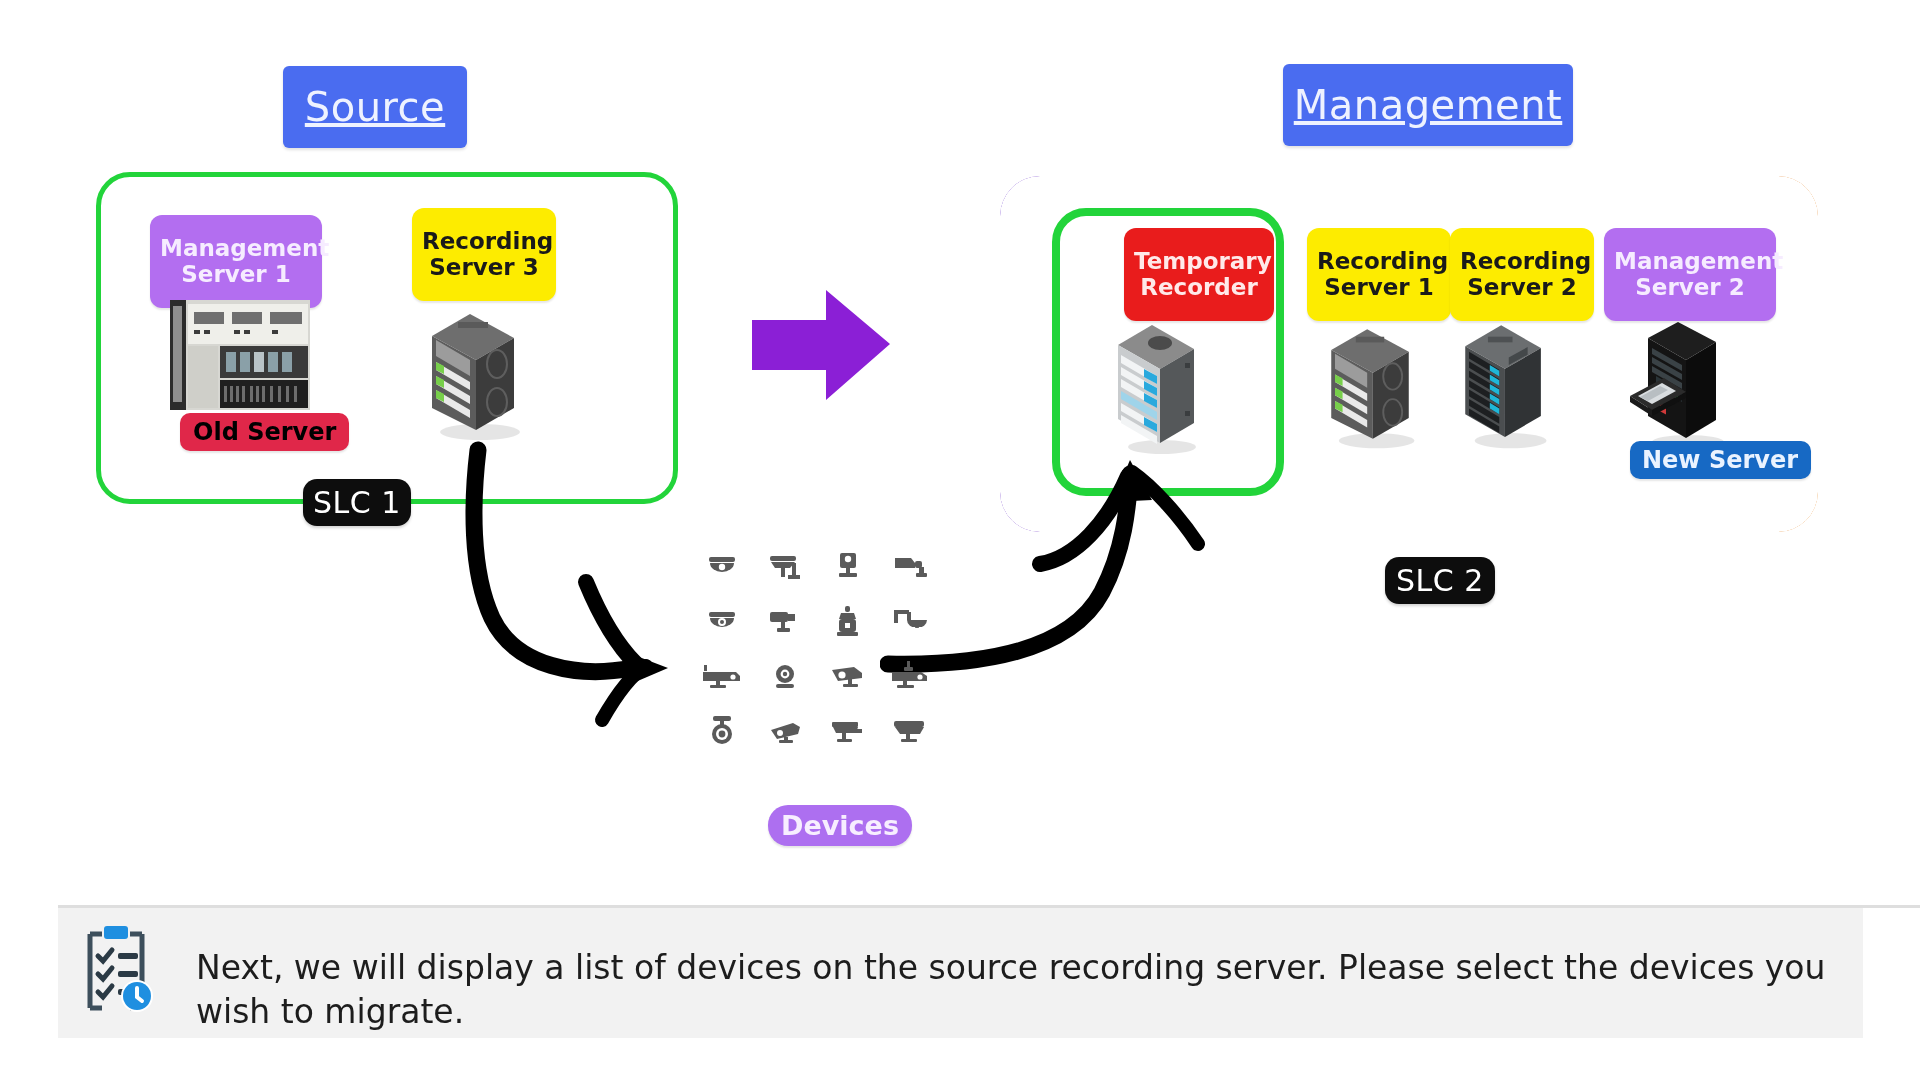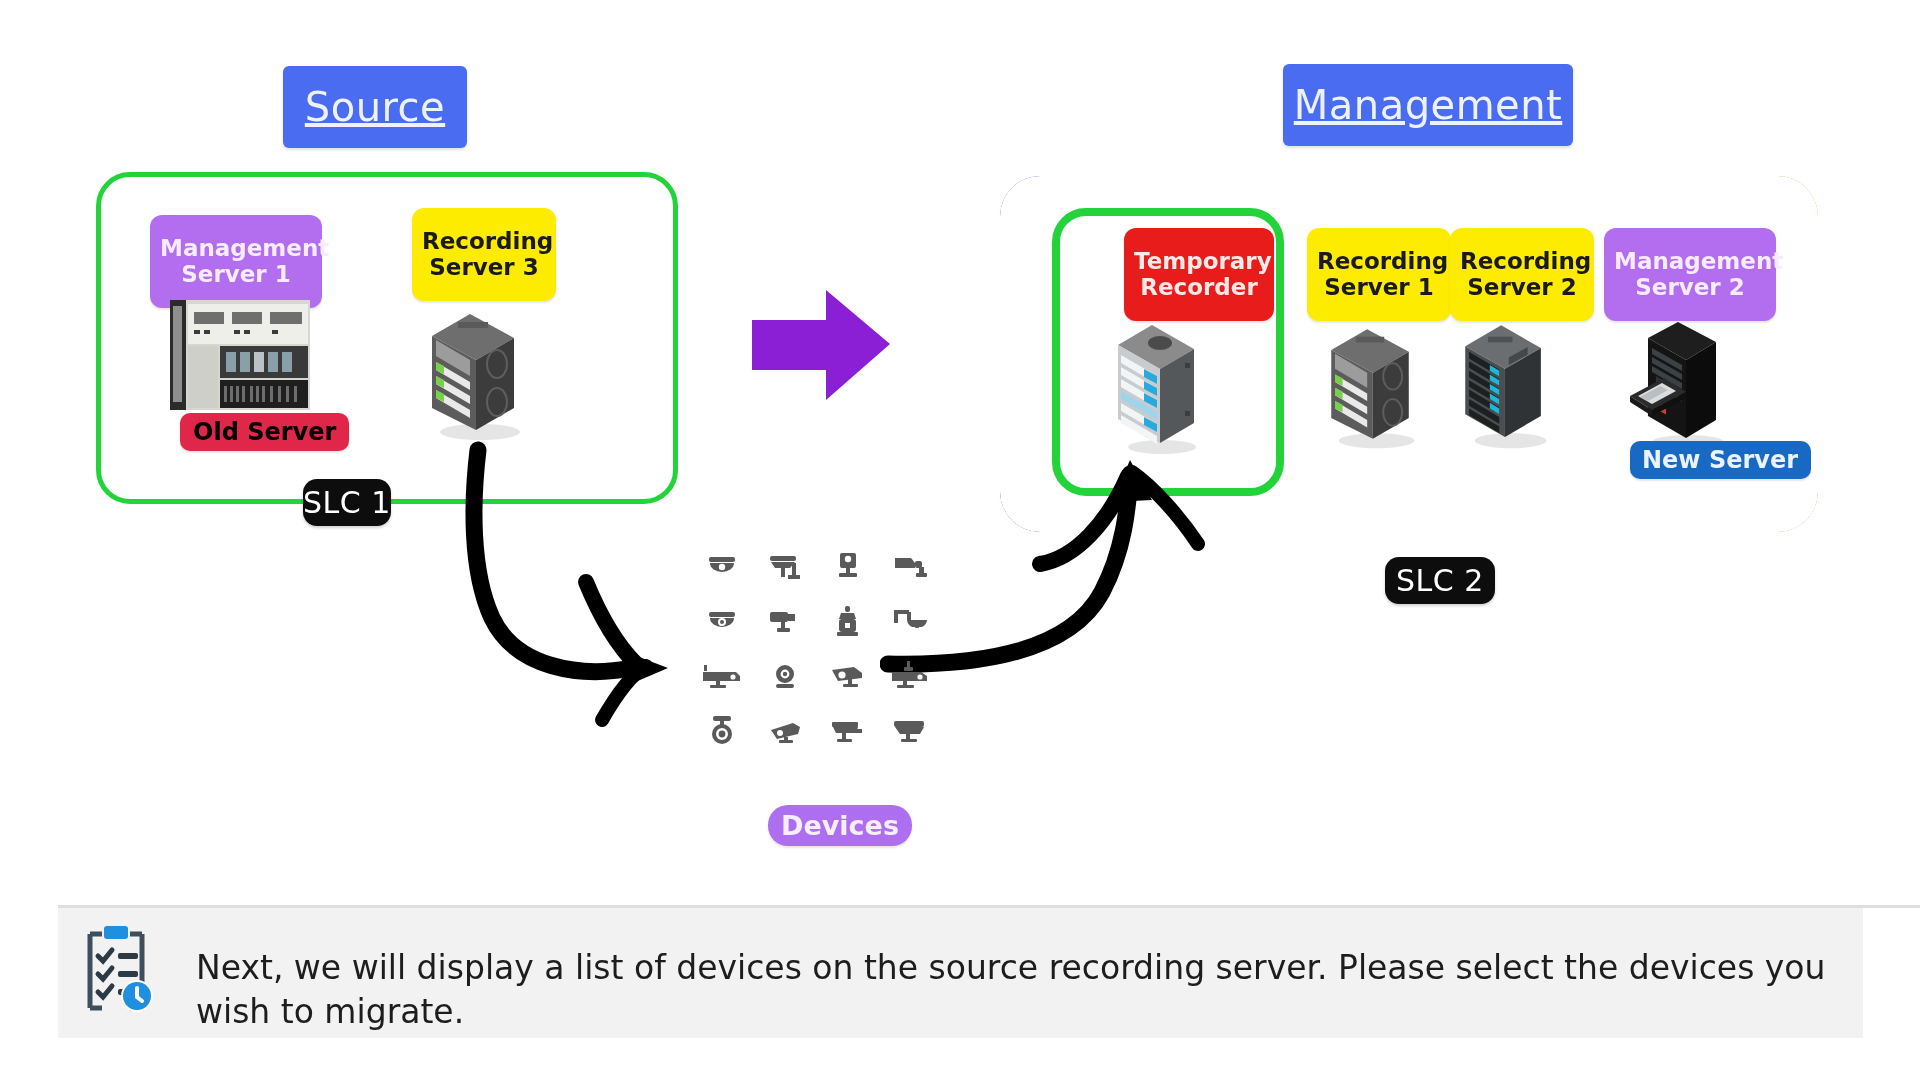--- a/index.html
+++ b/index.html
@@ -222,21 +222,21 @@
         <polygon points="18,74 52,94 52,102 18,82" fill="#e9e9e9"></polygon>
         <polygon points="18,74 26,78 26,86 18,82" fill="#77cf4a"></polygon>
         <polygon points="18,88 52,108 52,116 18,96" fill="#e9e9e9"></polygon>
         <polygon points="18,88 26,92 26,100 18,96" fill="#77cf4a"></polygon>
       </g>
       <ellipse cx="79" cy="62" rx="10" ry="14" fill="none" stroke="#5e5e5e" stroke-width="2"></ellipse>
       <ellipse cx="79" cy="100" rx="10" ry="14" fill="none" stroke="#5e5e5e" stroke-width="2"></ellipse>
     </svg>
   </div>
 
-  <div class="slc" style="left:303px; top:479px; width:88px; height:47px;">SLC 1</div>
+  <div class="slc" style="left:303px; top:479px; width:108px; height:47px;">SLC 1</div>
 
   <div class="art" style="left:752px; top:288px; width:140px; height:114px;">
     <svg width="140" height="114" viewBox="0 0 140 114">
       <polygon points="0,32 74,32 74,2 138,56 74,112 74,82 0,82" fill="#8b1fd6"></polygon>
     </svg>
   </div>
 
   <div id="box-dest-outer" class="group-box"></div>
   <div id="box-temp-highlight" class="group-box"></div>
 

